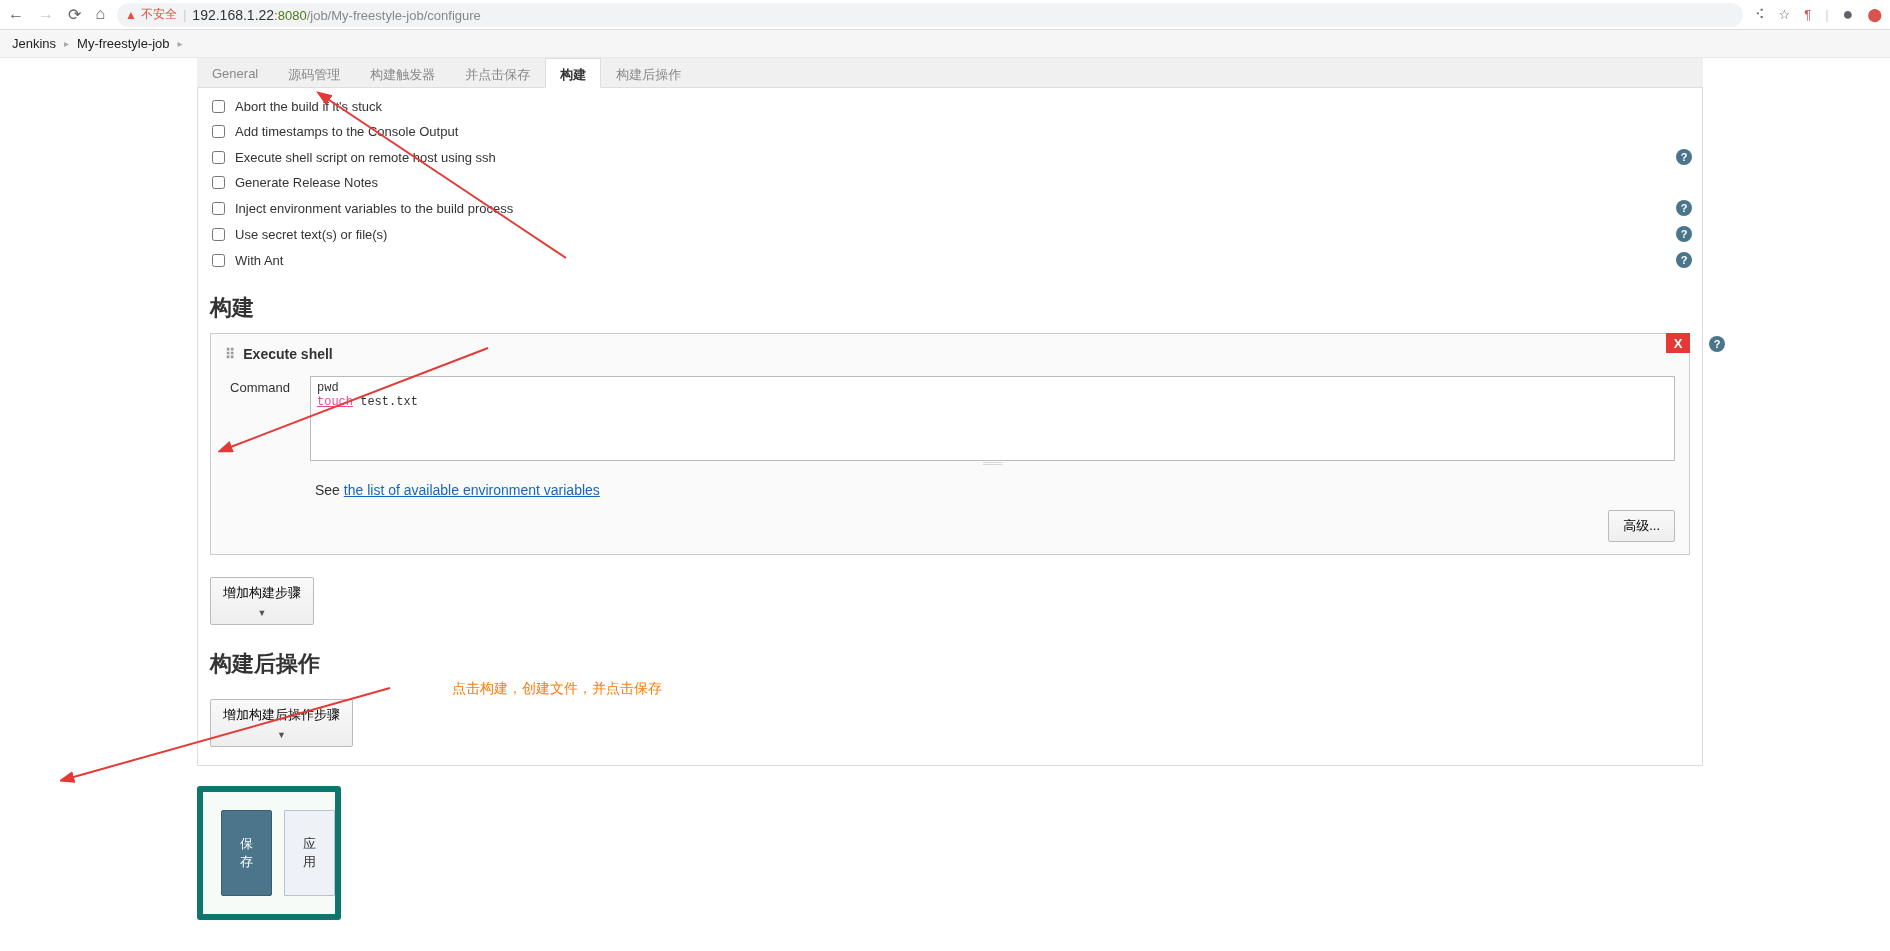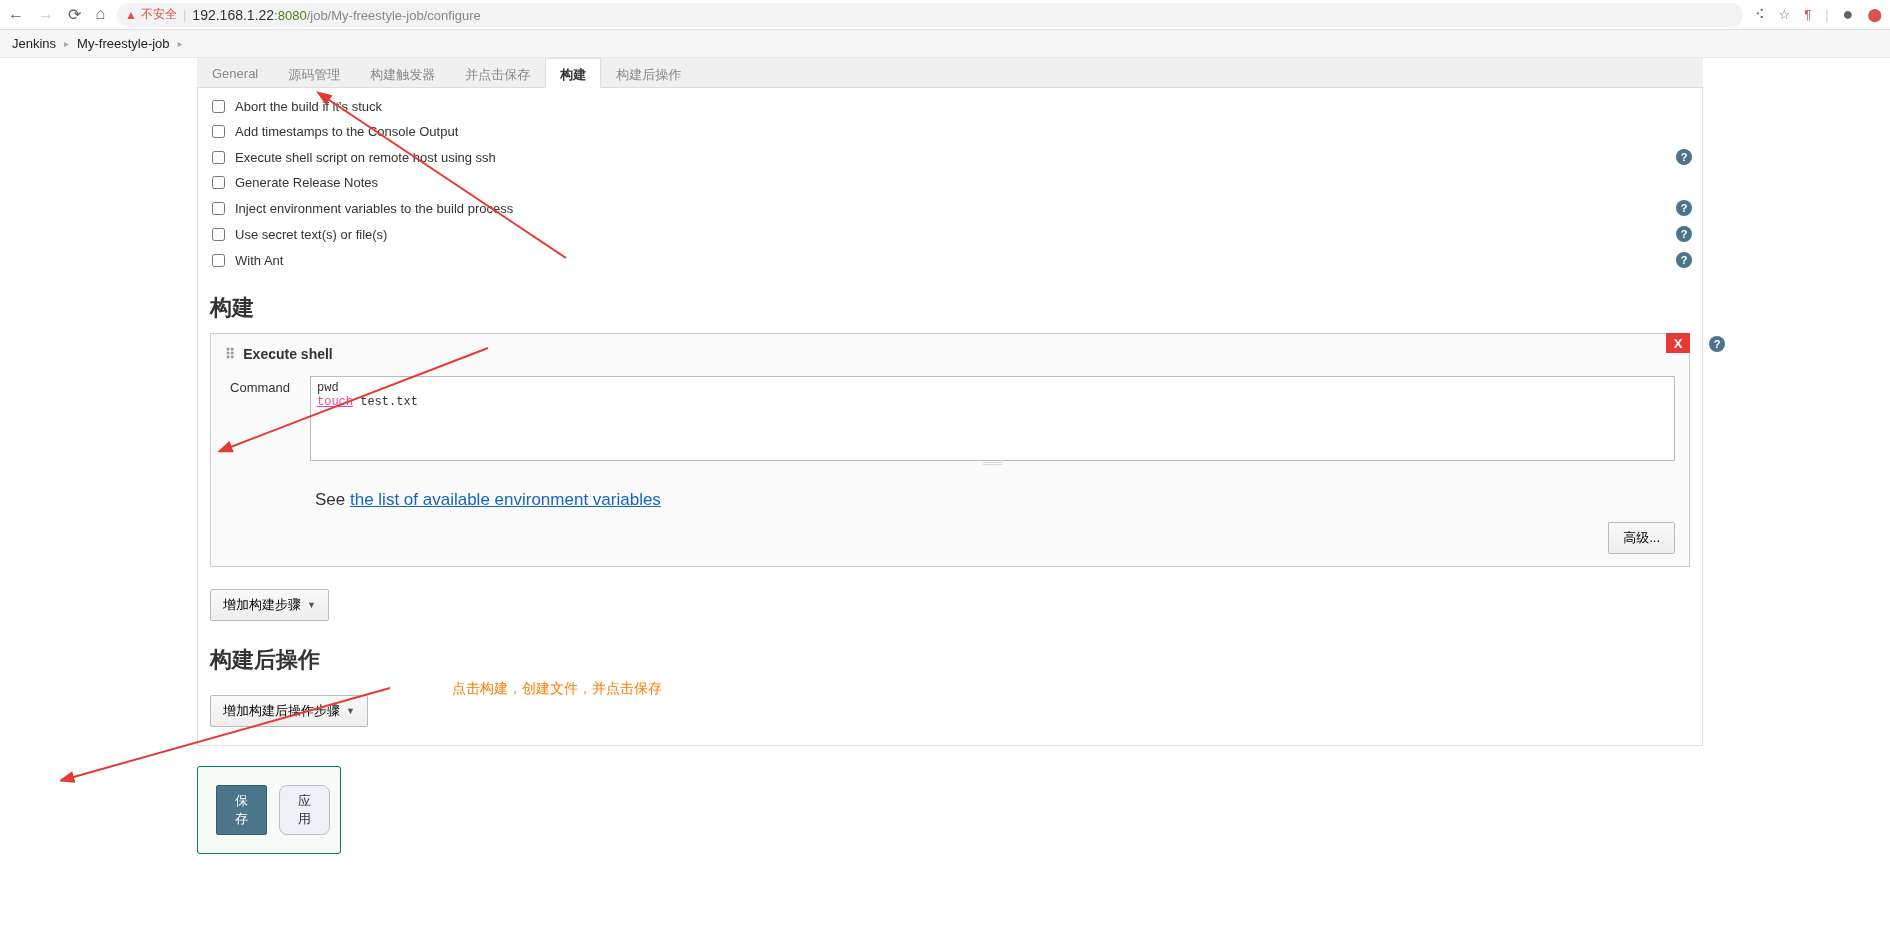--- a/index.html
+++ b/index.html
@@ -48,36 +48,36 @@
     .drag-handle { color: #999; cursor: move; letter-spacing: -2px; }
     .delete-step { position: absolute; top: -1px; right: -1px; width: 24px; height: 20px; background: #e53935; color: #fff; display: flex; align-items: center; justify-content: center; font-weight: bold; cursor: pointer; font-size: 13px; }
     .step-help { position: absolute; top: 2px; right: -36px; width: 16px; height: 16px; border-radius: 50%; background: #4b758b; color: #fff; font-size: 11px; display: flex; align-items: center; justify-content: center; font-weight: bold; }
     
     .command-row { display: flex; align-items: flex-start; gap: 20px; }
     .command-label { width: 65px; text-align: right; padding-top: 4px; color: #333; font-size: 13px; }
     .command-area { flex: 1; }
     .code-block { width: 100%; min-height: 85px; border: 1px solid #bbb; padding: 4px 6px; font-family: 'Courier New', monospace; font-size: 12px; background: #fff; position: relative; white-space: pre; }
     .code-block .touch { color: #ec4899; text-decoration: underline; }
     .resize-grip { text-align: center; color: #bbb; font-size: 9px; margin-top: -3px; }
-    .see-line { margin-top: 22px; padding-left: 90px; font-size: 17px; }
+    .see-line { margin-top: 14px; padding-left: 90px; font-size: 14px; }
     .see-line a { color: #1565c0; text-decoration: underline; }
     
     .advanced-row { display: flex; justify-content: flex-end; margin-top: 12px; }
     .advanced-btn { padding: 6px 14px; border: 1px solid #bbb; background: linear-gradient(#f9f9f9,#eee); cursor: pointer; font-size: 13px; border-radius: 2px; }
     
-    .add-step-btn { margin: 10px 12px; padding: 6px 12px; border: 1px solid #bbb; background: linear-gradient(#f9f9f9,#eee); cursor: pointer; font-size: 13px; display: inline-flex; align-items: center; gap: 6px; border-radius: 2px; }
+    .add-step-btn { margin: 10px 12px; padding: 6px 12px; border: 1px solid #bbb; background: linear-gradient(#f9f9f9,#eee); cursor: pointer; font-size: 13px; display: inline-flex; align-items: center; gap: 6px; border-radius: 2px; flex-direction: column; }
     .dropdown-caret { font-size: 9px; color: #555; }
     
     
     .annotation-text { color: #ff7b00; font-size: 14px; position: absolute; left: 452px; top: 622px; }
     
     
-    .button-footer { margin: 20px 0 0 0; padding: 18px; border: 1px solid #0f766e; background: #f7fbf7; display: flex; gap: 12px; width: 144px; border-radius: 3px; }
+    .button-footer { margin: 20px 0 0 0; padding: 18px; border: 6px solid #0f766e; background: #f7fbf7; display: flex; gap: 12px; width: 144px; border-radius: 3px; }
     .btn-save { padding: 6px 18px; background: #4b758b; color: #fff; border: 1px solid #3a5d70; cursor: pointer; font-size: 13px; border-radius: 2px; }
-    .btn-apply { padding: 6px 18px; background: #eef2f6; color: #333; border: 1px solid #b5c3d0; cursor: pointer; font-size: 13px; border-radius: 8px; }
+    .btn-apply { padding: 24px 18px; background: #eef2f6; color: #333; border: 1px solid #b5c3d0; cursor: pointer; font-size: 13px; border-radius: 1px; }
     
     
     .arrow-overlay { position: absolute; pointer-events: none; }
     
     .main-wrap { position: relative; }
   </style>
 </head>
 <body>
 
 <div class="browser-bar">

